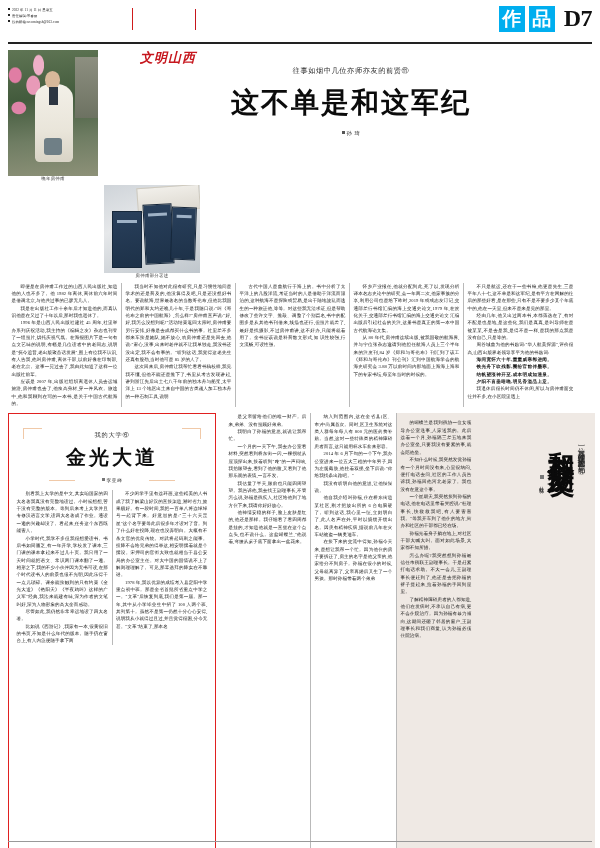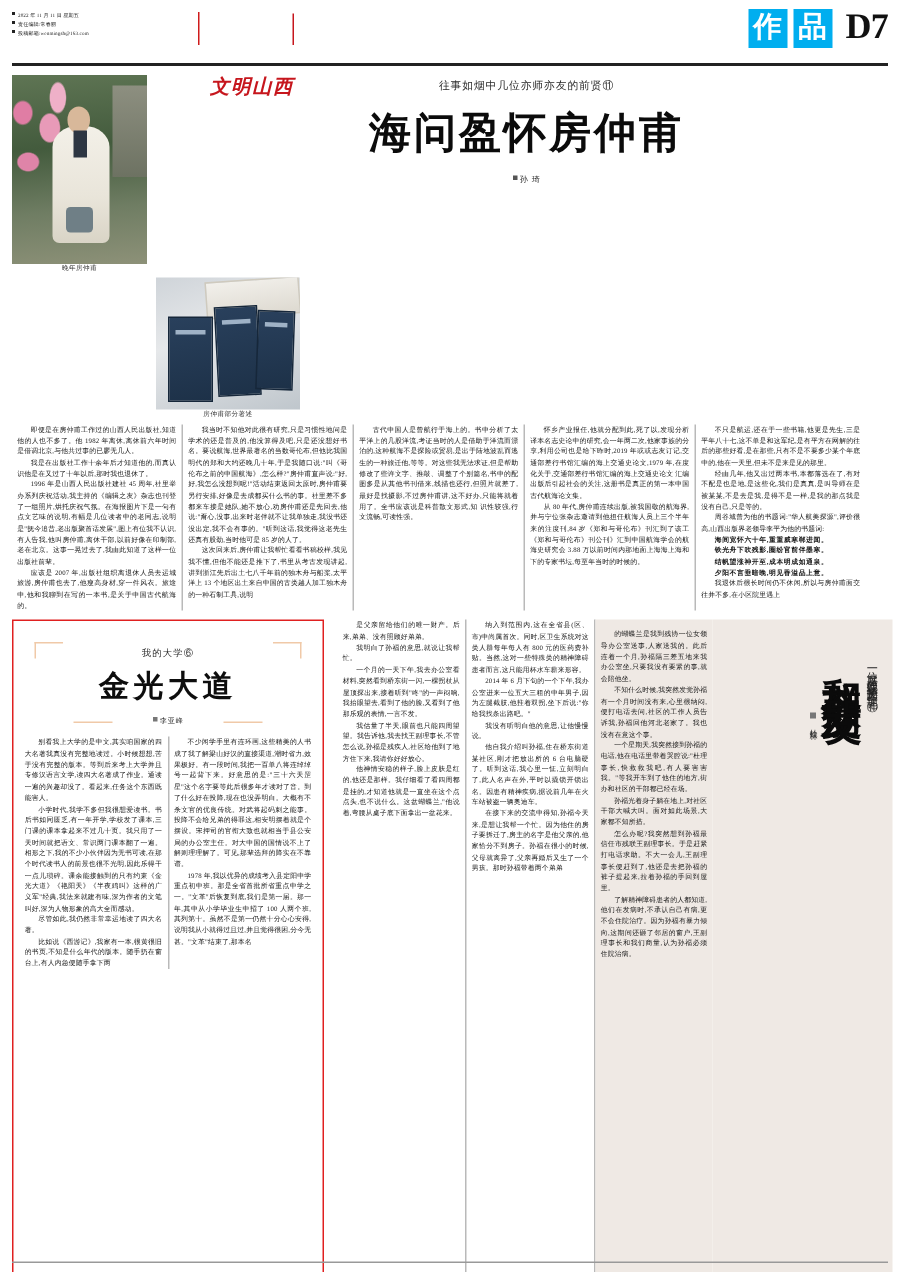--- a/index.html
+++ b/index.html
@@ -217,21 +217,21 @@
   .lead-headzone {
     flex: 1;
     padding-left: 6px;
     padding-top: 2px;
   }
   .kicker {
     font-size: 7.2px;
     color: #2a2a2a;
     text-align: center;
     letter-spacing: .6px;
-    margin-top: 0;
+    margin-top: 14px;
   }
   .headline {
     font-size: 28px;
     font-weight: bold;
     text-align: center;
     letter-spacing: 2px;
     margin-top: 8px;
     font-family: "Liberation Sans", sans-serif;
     color: #0b0b0b;
   }
@@ -449,21 +449,21 @@
         <div class="p1-man"></div>
         <div class="p1-head"></div>
         <div class="p1-shirt"></div>
         <div class="p1-bag"></div>
       </div>
       <div class="caption cap1">晚年房仲甫</div>
     </div>
 
     <div class="lead-headzone">
       <div class="kicker">往事如烟中几位亦师亦友的前贤⑪</div>
-      <div class="headline">海问盈怀房仲甫</div>
+      <div class="headline">这不单是和这军纪</div>
       <div class="byline"><span class="sq"></span><span>孙 琦</span></div>
     </div>
   </div>
 
   <div style="display:flex;gap:6px;margin-top:-34px;">
     <div style="width:90px;"></div>
     <div>
       <div class="photo photo-2">
         <div class="bk-top"></div>
         <div class="bk b1">

